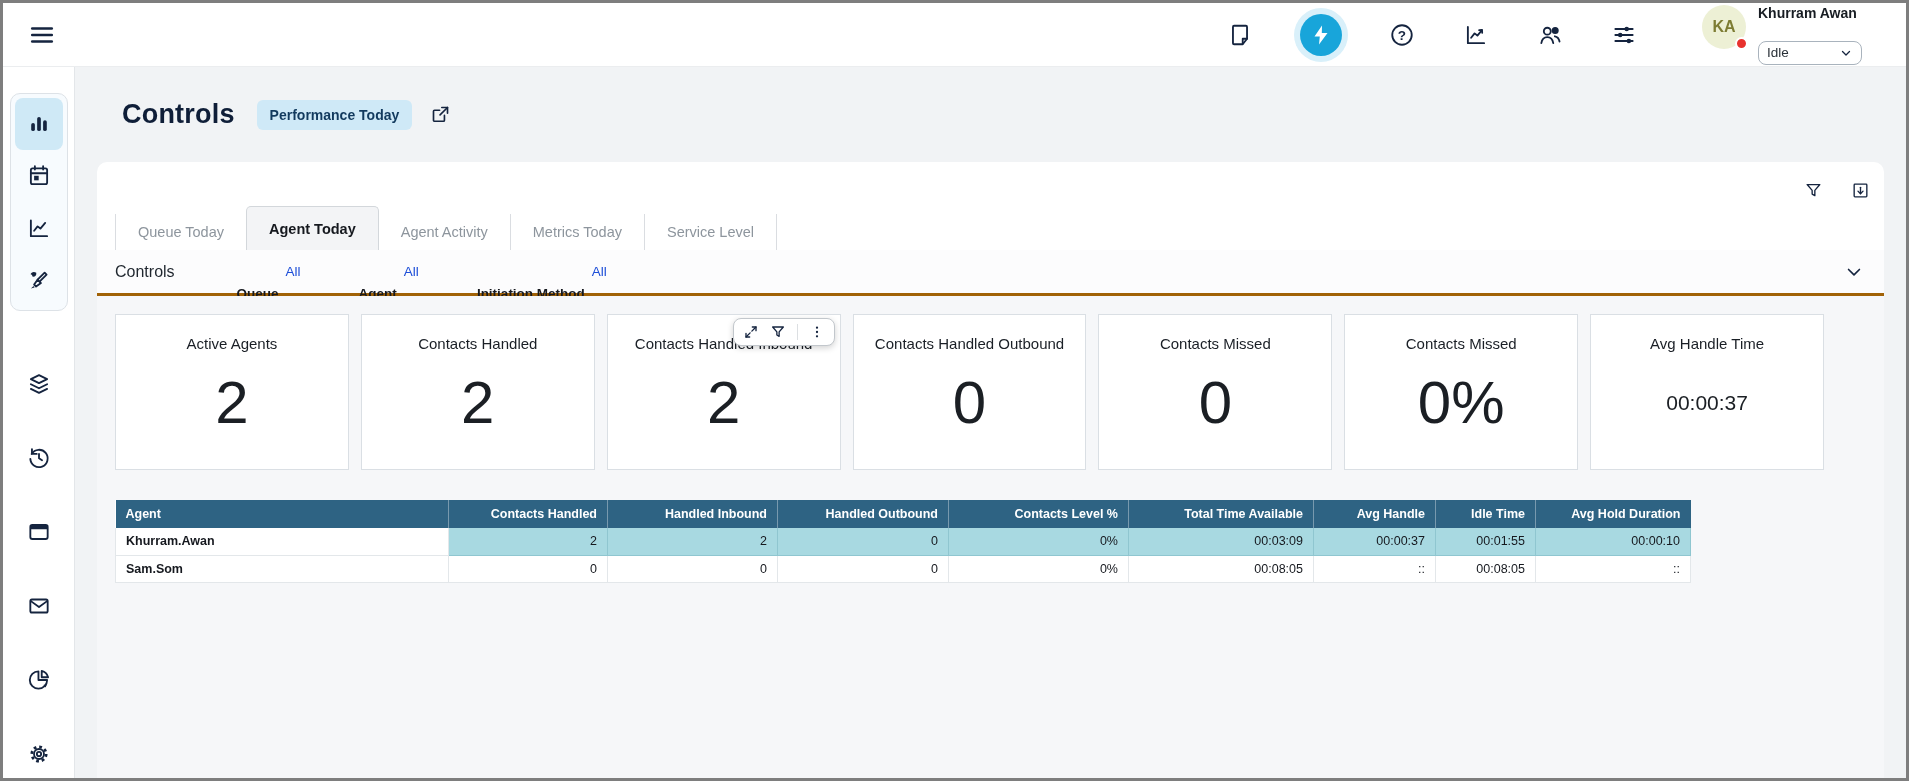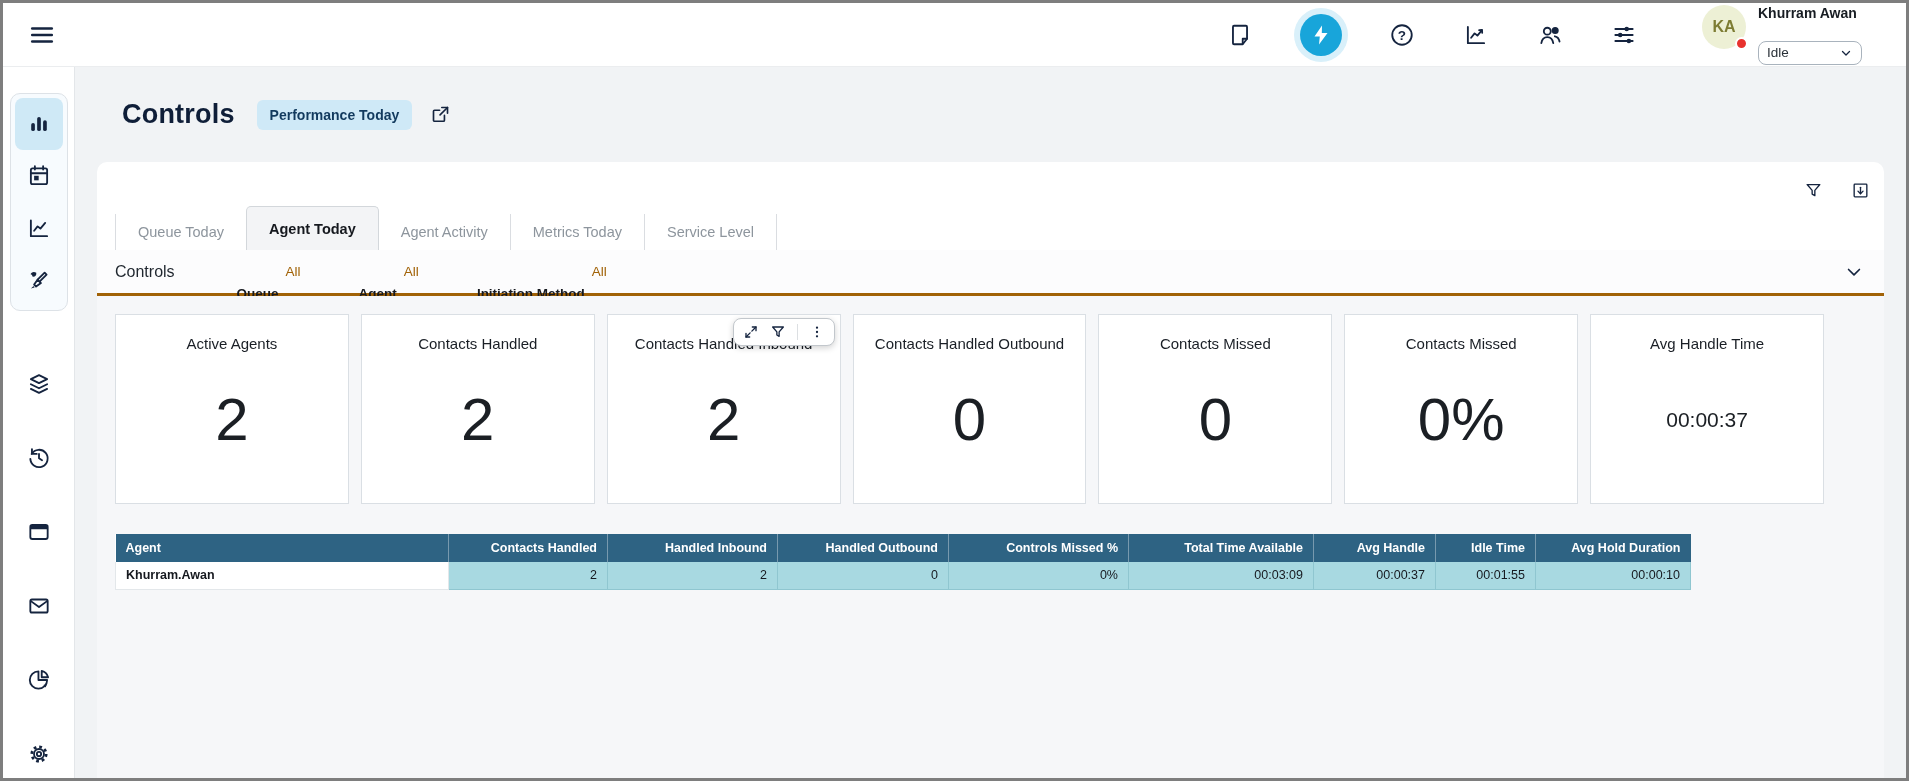--- a/index.html
+++ b/index.html
@@ -58,29 +58,29 @@
   .tabs { display:flex; align-items:flex-end; padding:0 0 0 18px; height:44px; }
   .tab { font-size:14.5px; color:#8d959d; padding:0 22px; height:36px; display:flex; align-items:center; border-left:1px solid #dadde1; cursor:pointer; white-space:nowrap; }
   .tab:last-child { border-right:1px solid #dadde1; }
   .tab.active { border:1px solid #d3d7db; border-bottom:none; background:#f3f4f6; color:#16191f; font-weight:700; height:44px; border-radius:5px 5px 0 0; }
   .tab.active + .tab { border-left:none; }
 
   .controls { height:46px; flex:0 0 46px; display:flex; align-items:center; padding:0 20px 0 18px; background:#fcfcfd; border-bottom:3px solid #a16207; }
   .controls-title { font-size:16px; color:#1f262e; margin-right:62px; }
   .control-filter { display:flex; align-items:center; gap:7px; margin-right:58px; cursor:pointer; }
   .control-filter .f-label { font-size:13.5px; font-weight:700; color:#16191f;margin-top:43px; }
-  .control-filter .f-value { font-size:13.5px; color:#a16207; }
+  .control-filter .f-value { font-size:13.5px; color:#1d4ed8; }
   .controls-collapse { margin-left:auto; cursor:pointer; background:none; border:none; display:flex; }
   .controls-collapse svg { width:20px; height:20px; }
 
   .panel-body { flex:1; background:#f6f7f9; padding:18px 60px 0 18px; min-height:0; }
 
   
   .kpi-row { display:flex; gap:12px; }
-  .kpi-card { flex:1; height:190px; background:#fff; border:1px solid #dadfe4; display:flex; flex-direction:column; align-items:center; position:relative; cursor:default; overflow:hidden; }
+  .kpi-card { flex:1; height:156px; background:#fff; border:1px solid #dadfe4; display:flex; flex-direction:column; align-items:center; position:relative; cursor:default; overflow:hidden; }
   .kpi-title { margin-top:20px; font-size:15px; color:#1a1f26; white-space:nowrap; }
   .kpi-value { flex:1; display:flex; align-items:center; justify-content:center; font-size:60px; color:#1b1f24; padding-bottom:16px; font-weight:400; }
   .kpi-value.small { font-size:21px; }
 
   .widget-toolbar { position:absolute; top:3px; right:5px; background:#fff; border:1px solid #c2c7cc; border-radius:8px; box-shadow:0 2px 6px rgba(0,0,0,.18); display:flex; align-items:center; gap:11px; padding:5px 9px; }
   .widget-toolbar .wt { display:flex; cursor:pointer; background:none; border:none; }
   .widget-toolbar svg { width:16px; height:16px; }
   .wt-divider { width:1px; height:16px; background:#dcdfe2; }
 
   
@@ -408,38 +408,49 @@
                 <col style="width:122px">
                 <col style="width:100px">
                 <col style="width:155px">
             </colgroup>
             <thead>
               <tr>
                 <th>Agent</th>
                 <th>Contacts Handled</th>
                 <th>Handled Inbound</th>
                 <th>Handled Outbound</th>
-                <th>Controls Missed %</th>
+                <th>Contacts Level %</th>
                 <th>Total Time Available</th>
                 <th>Avg Handle</th>
                 <th>Idle Time</th>
                 <th>Avg Hold Duration</th>
               </tr>
             </thead>
             <tbody>
               <tr class="hl">
                 <td>Khurram.Awan</td>
                 <td class="num">2</td>
                 <td class="num">2</td>
                 <td class="num">0</td>
                 <td class="num">0%</td>
                 <td class="num">00:03:09</td>
                 <td class="num">00:00:37</td>
                 <td class="num">00:01:55</td>
                 <td class="num">00:00:10</td>
               </tr>
+              <tr>
+                <td>Sam.Som</td>
+                <td class="num">0</td>
+                <td class="num">0</td>
+                <td class="num">0</td>
+                <td class="num">0%</td>
+                <td class="num">00:08:05</td>
+                <td class="num">::</td>
+                <td class="num">00:08:05</td>
+                <td class="num">::</td>
+              </tr>
             </tbody>
           </table>
         </div>
       </section>
     </main>
   </div>
 </div>
 
 </body></html>

